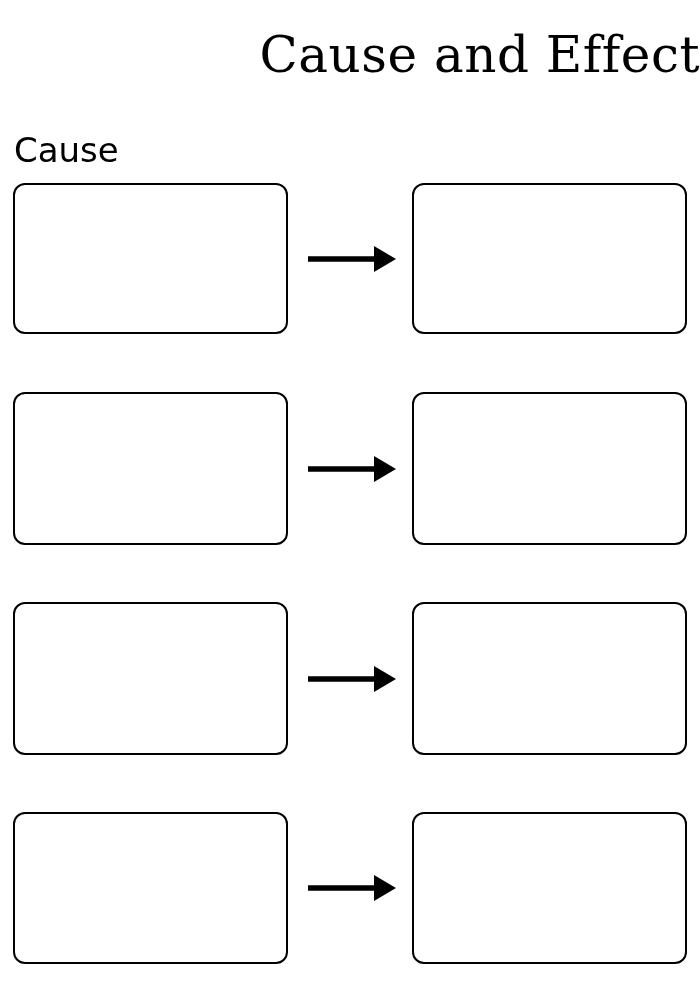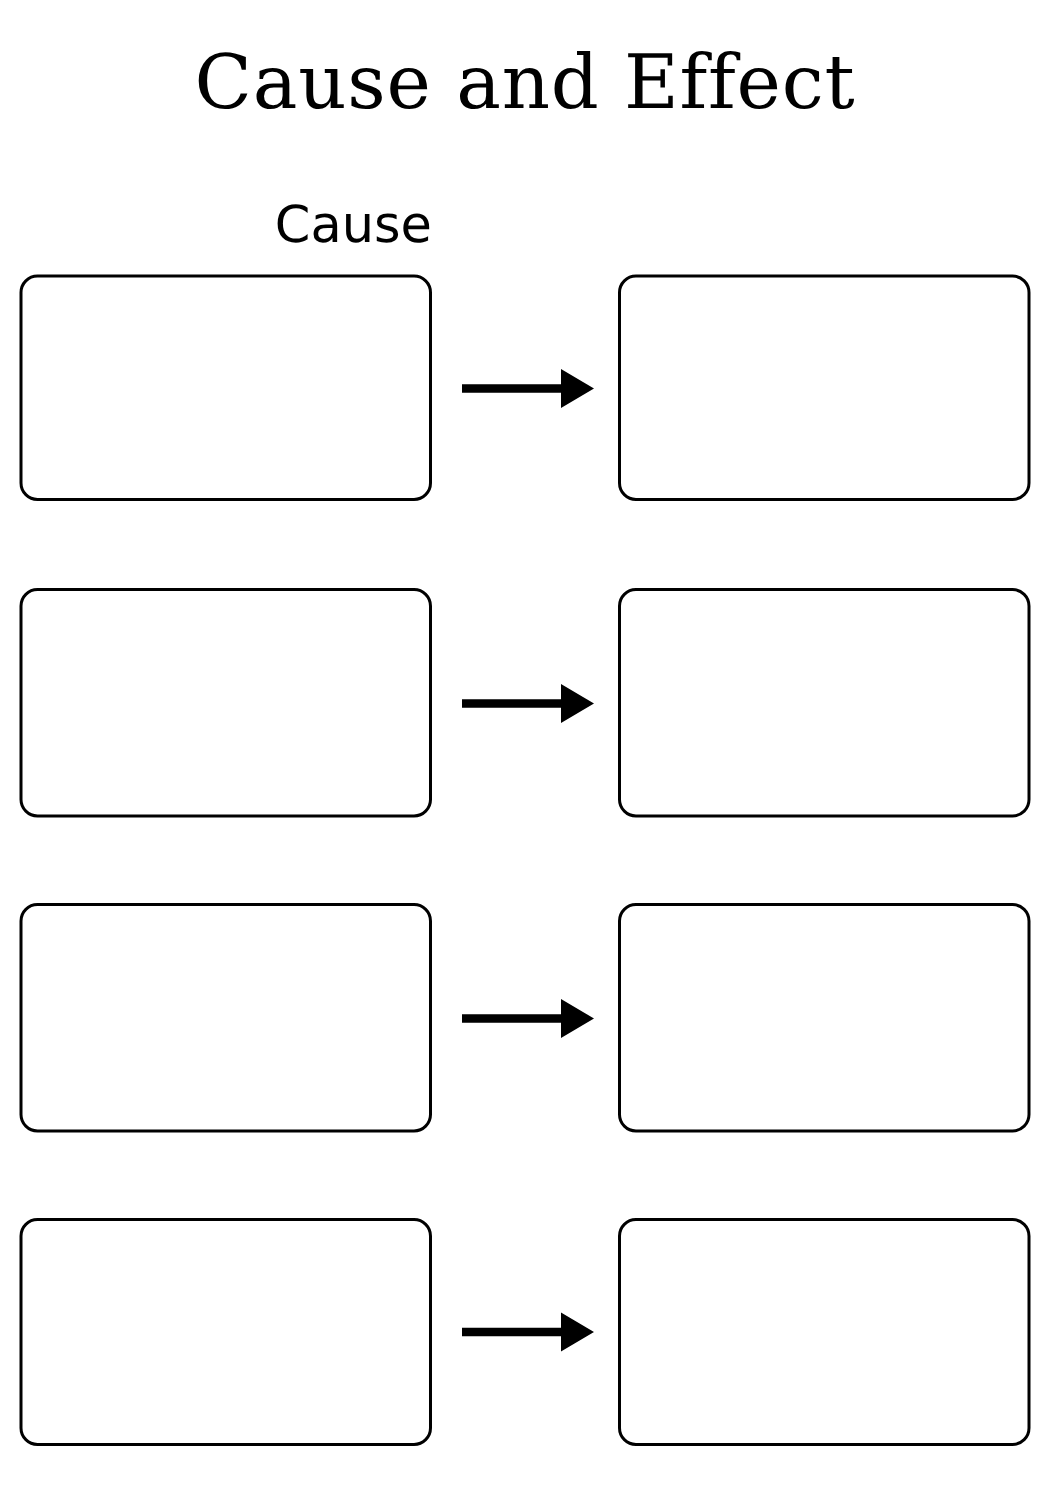--- a/index.html
+++ b/index.html
@@ -15,40 +15,40 @@
     background: #ffffff;
     overflow: hidden;
   }
 
   
   .page-title {
     position: absolute;
     left: 0;
     top: 25px;
     width: 700px;
-    text-align: center;
+    text-align: right;
     font-family: "DejaVu Serif", "Liberation Serif", serif;
     font-size: 50px;
     line-height: 60px;
     font-weight: 400;
     color: #000000;
     letter-spacing: 0.5px;
     white-space: nowrap;
   }
 
   
   .col-header {
     position: absolute;
     top: 128px;
     font-family: "DejaVu Sans", "Liberation Sans", sans-serif;
     font-size: 34px;
     line-height: 44px;
     font-weight: 400;
     color: #000000;
-    text-align: right;
+    text-align: left;
     white-space: nowrap;
   }
   .col-header.cause  { left: 14px;  width: 274px; }
   .col-header.effect { left: 413px; width: 274px; }
 
   
   .row {
     position: absolute;
     left: 0;
     width: 700px;

